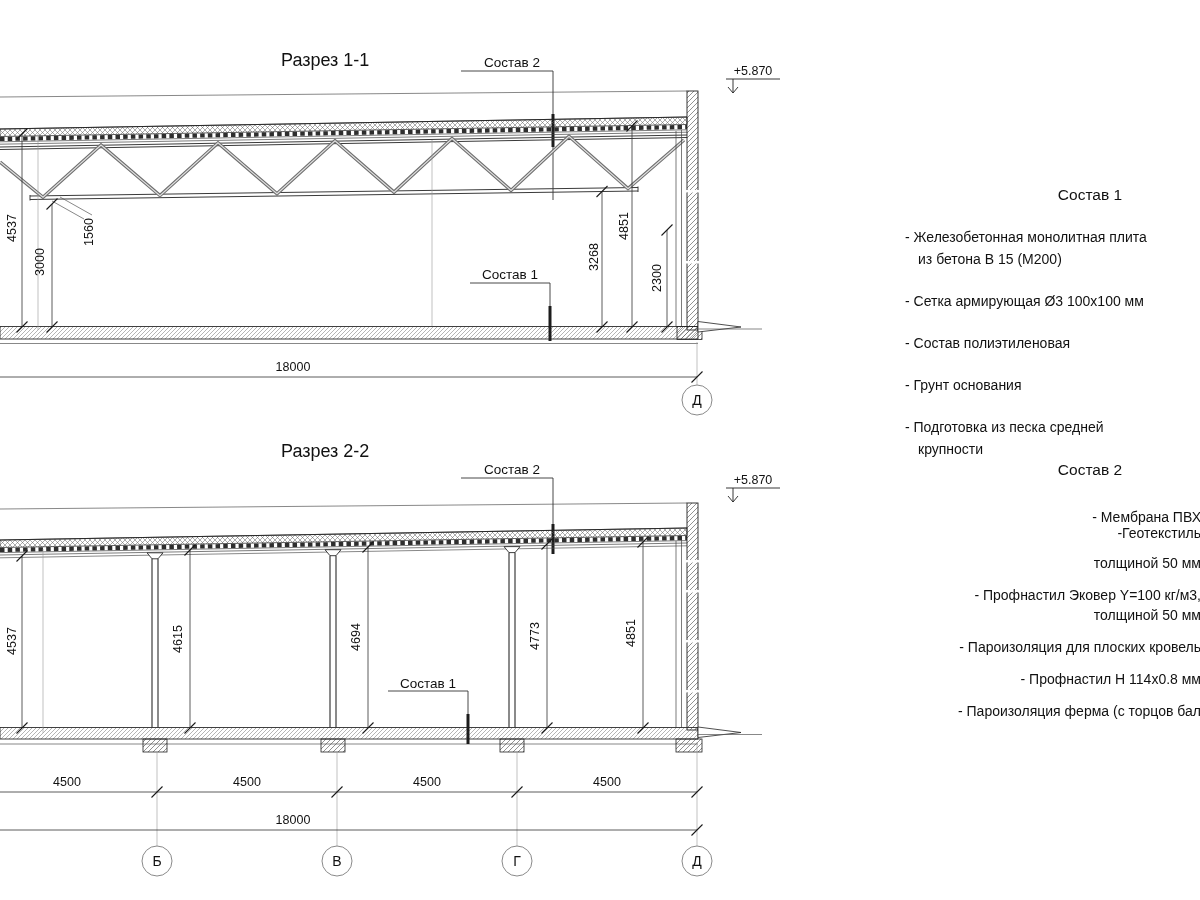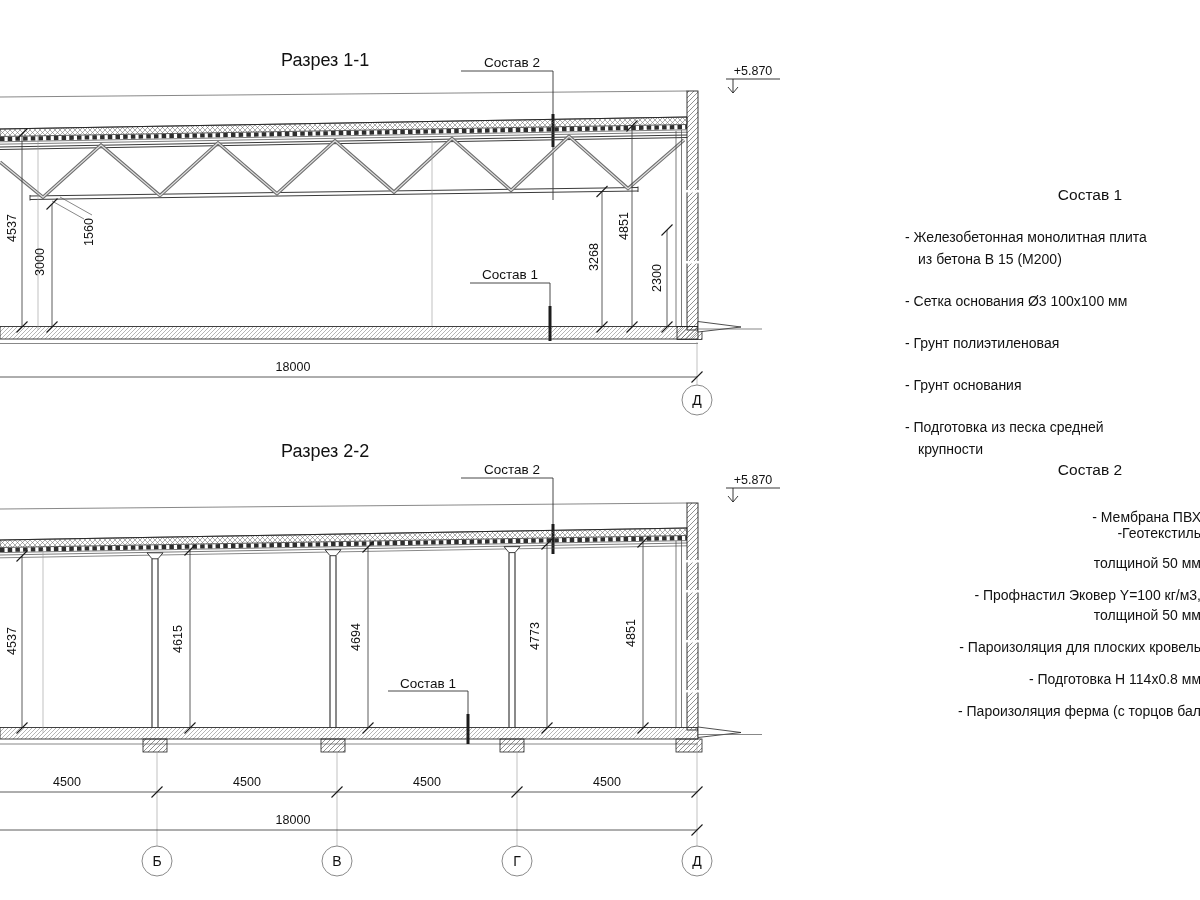--- a/index.html
+++ b/index.html
@@ -283,24 +283,24 @@
   </g>
 </svg>
 
 <div class="legend" id="legend1">
   <div class="lg-title">Состав 1</div>
   <div class="lg-item">
     <div class="lg-line">- Железобетонная  монолитная плита</div>
     <div class="lg-line cont">из бетона В 15 (М200)</div>
   </div>
   <div class="lg-item">
-    <div class="lg-line">- Сетка основания Ø3 100х100 мм</div>
-  </div>
-  <div class="lg-item">
-    <div class="lg-line">- Грунт полиэтиленовая</div>
+    <div class="lg-line">- Сетка армирующая Ø3 100х100 мм</div>
+  </div>
+  <div class="lg-item">
+    <div class="lg-line">- Состав полиэтиленовая</div>
   </div>
   <div class="lg-item">
     <div class="lg-line">- Грунт основания</div>
   </div>
   <div class="lg-item">
     <div class="lg-line">- Подготовка из песка средней</div>
     <div class="lg-line cont">крупности</div>
   </div>
 </div>
 
@@ -314,20 +314,20 @@
     <div class="lg-line cont">толщиной 50 мм</div>
   </div>
   <div class="lg-item">
     <div class="lg-line">- Профнастил Эковер Y=100 кг/м3,</div>
     <div class="lg-line cont">толщиной 50 мм</div>
   </div>
   <div class="lg-item">
     <div class="lg-line">- Пароизоляция для плоских кровель</div>
   </div>
   <div class="lg-item">
-    <div class="lg-line">- Подготовка Н 114х0.8 мм</div>
+    <div class="lg-line">- Профнастил Н 114х0.8 мм</div>
   </div>
   <div class="lg-item">
     <div class="lg-line">- Пароизоляция ферма (с торцов бал</div>
   </div>
 </div>
 
 </div>
 
 </body></html>

